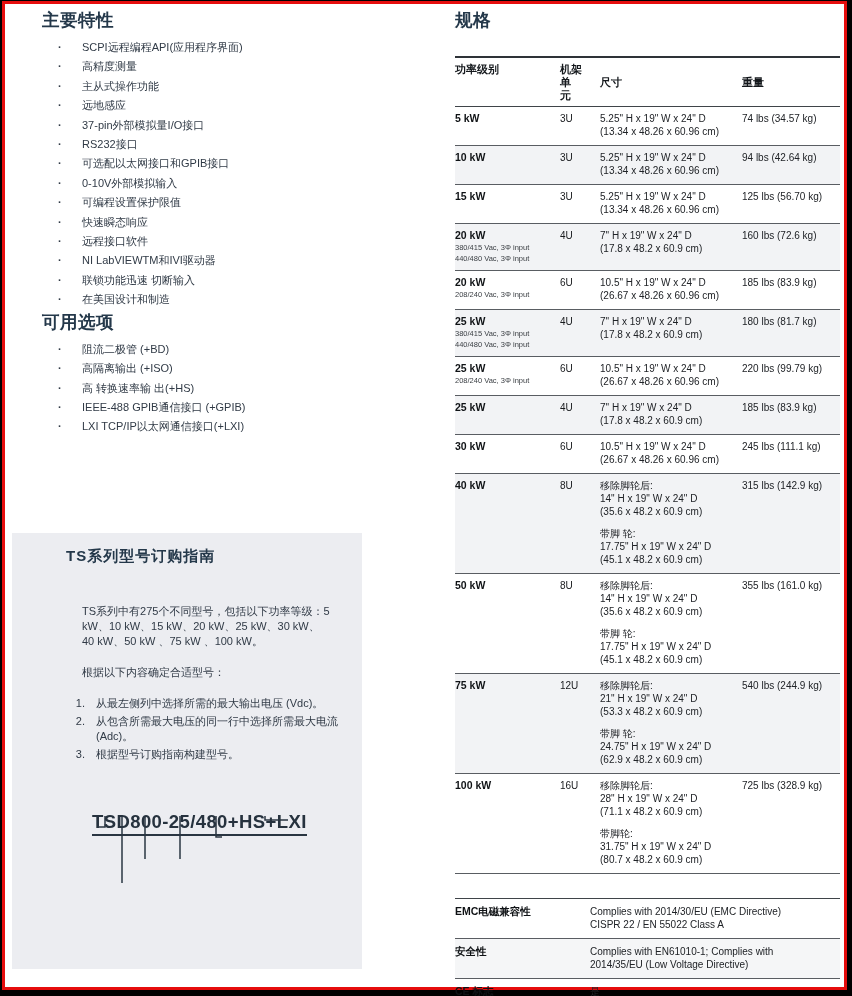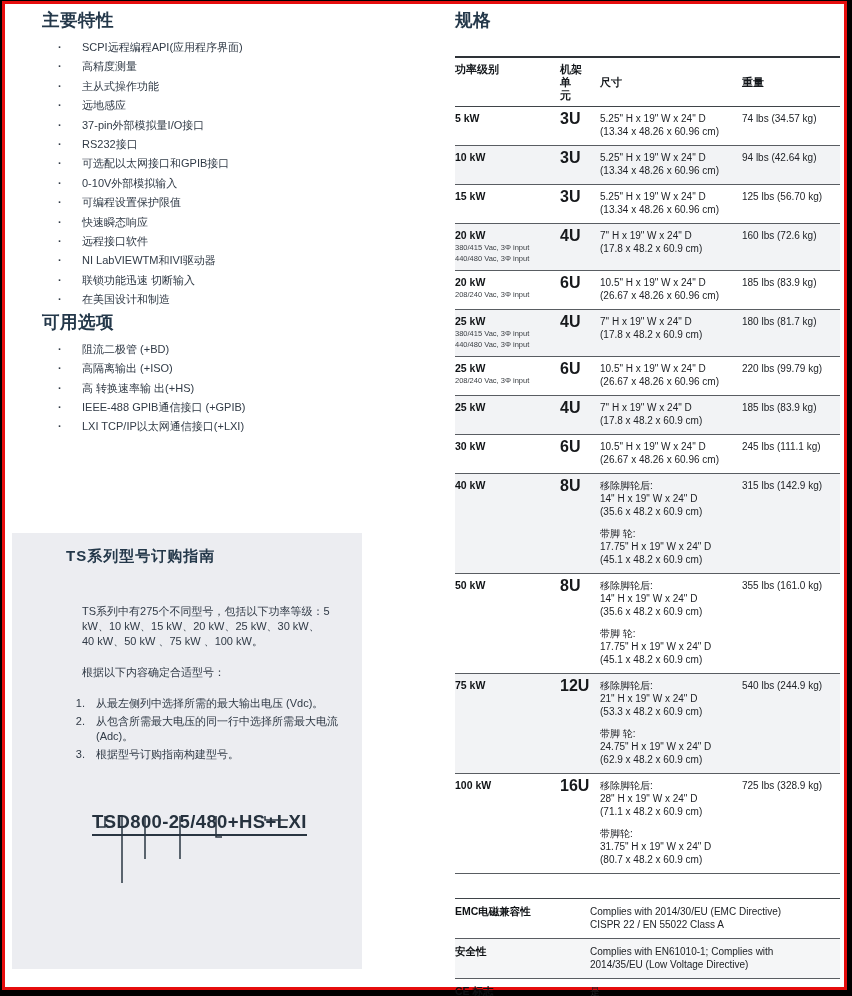--- a/index.html
+++ b/index.html
@@ -38,21 +38,21 @@
   table.spec{border-collapse:collapse;width:385px;table-layout:fixed;margin-top:7px;}
   table.spec col.c1{width:105px;} table.spec col.c2{width:40px;}
   table.spec col.c3{width:142px;} table.spec col.c4{width:98px;}
   table.spec th{border-top:2px solid #2e3338;border-bottom:1px solid #3f4449;font-size:11px;font-weight:bold;text-align:left;color:#14181c;padding:5px 0 4px;white-space:pre-line;vertical-align:middle;line-height:13px;}
   table.spec th.top{vertical-align:top;}
   table.spec td{border-bottom:1px solid #595d62;padding:5px 4px 7px 0;vertical-align:top;font-size:10px;color:#202327;line-height:13px;}
   table.spec tbody tr:nth-child(even){background:#f2f3f5;}
   .power-main{font-weight:bold;font-size:10.5px;color:#0f1215;}
   .power-sub{font-size:7.5px;line-height:9.6px;color:#3c4045;margin-top:1px;}
   .dim-block + .dim-block{margin-top:9px;}
-  .rack{font-weight:bold;font-size:16px;color:#17191c;}
+  .rack{font-weight:normal;font-size:10px;color:#17191c;}
 
   .reg-title{margin-top:14px;}
   table.reg{border-collapse:collapse;width:385px;table-layout:fixed;margin-top:7px;border-top:1px solid #3f4449;}
   table.reg col.r1{width:135px;} table.reg col.r2{width:250px;}
   table.reg td{border-bottom:1px solid #595d62;padding:6px 0 7px;vertical-align:top;font-size:10px;line-height:13px;color:#202327;}
   table.reg td.lab{font-weight:bold;font-size:10.5px;color:#0f1215;}
   table.reg tbody tr:nth-child(even){background:#f5f6f7;}
 </style>
 </head>
 <body>

